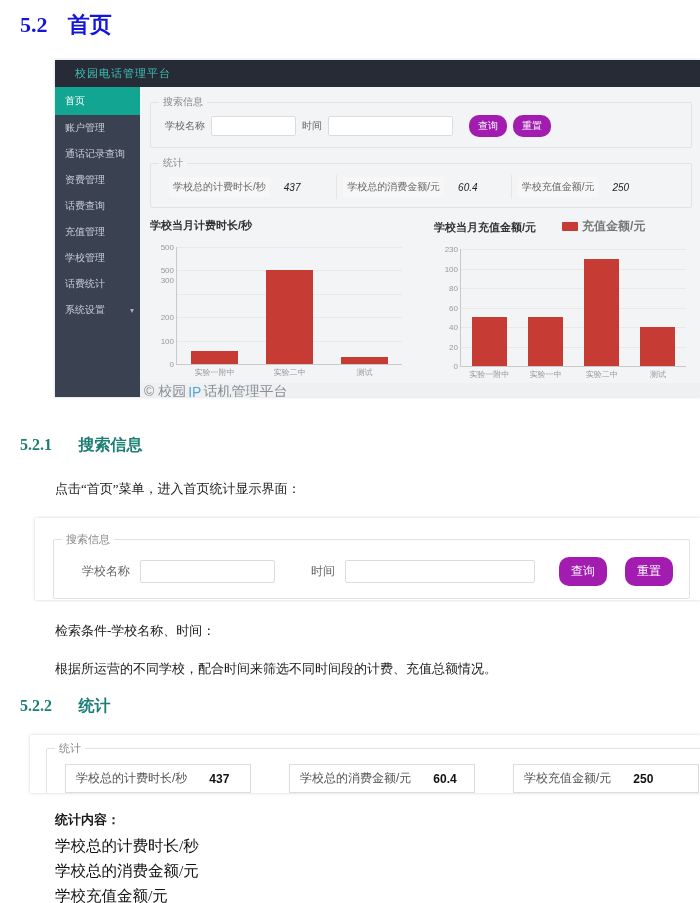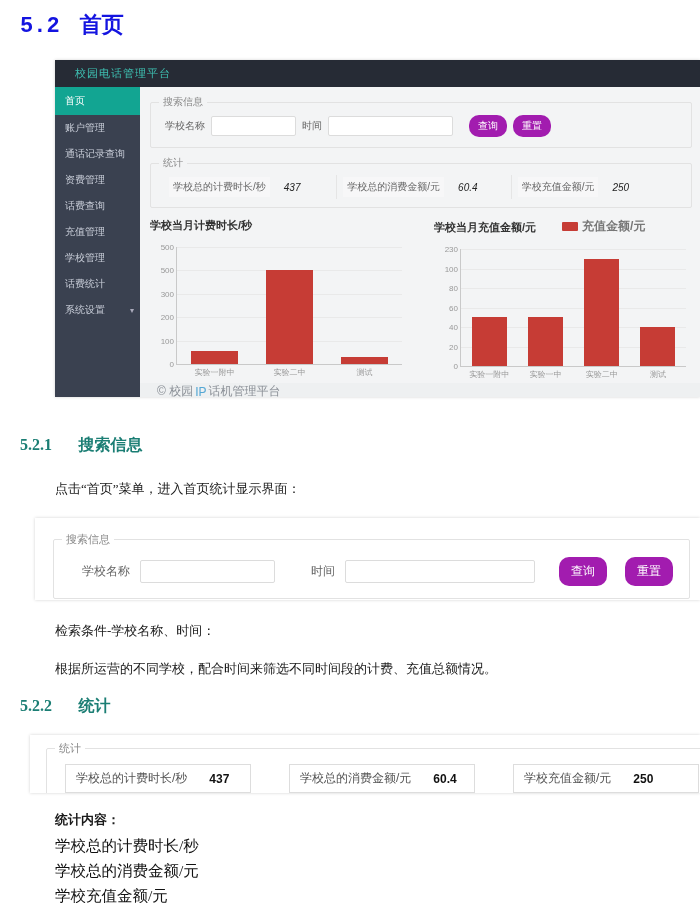--- a/index.html
+++ b/index.html
@@ -4,21 +4,21 @@
 <style>
   * { box-sizing: border-box; margin: 0; padding: 0; }
   html,body { background:#fff; }
   body {
     width:700px; height:903px; overflow:hidden;
     font-family:"Liberation Serif", serif; color:#111;
   }
   
   .h-main { margin:10px 0 0 20px; font-family:"Liberation Sans",sans-serif;
             font-weight:bold; font-size:22px; color:#1414e0; }
-  .h-main .num { margin-right:14px; font-family:Liberation Mono, monospace; }
+  .h-main .num { margin-right:14px; font-family:Liberation Serif, serif; }
   .h-sub { font-family:"Liberation Sans",sans-serif; font-weight:bold;
            font-size:16px; color:#1b7e74; margin-left:20px; }
   .h-sub .num { margin-right:22px; font-family:"Liberation Serif",serif; }
   .para { font-size:13px; margin-left:55px; color:#1a1a1a; }
   .bold-line { font-weight:bold; }
   
   .shot { background:#fff; box-shadow:0 0 3px rgba(0,0,0,.18); overflow:hidden; }
   .ui { font-family:"Liberation Sans",sans-serif; }
   
   #shot1 { margin:20px 0 0 55px; width:645px; height:337px; }
@@ -57,21 +57,21 @@
   .plot { position:relative; height:118px; margin:14px 6px 16px 26px;
           border-left:1px solid #c9c9c9; border-bottom:1px solid #c9c9c9; }
   .gridline { position:absolute; left:0; right:0; height:1px; background:#e9e9e9; }
   .ytick { position:absolute; right:100%; margin-right:3px; transform:translateY(-50%);
            font-size:8px; color:#999; white-space:nowrap; }
   .bars { position:absolute; inset:0; display:flex; align-items:flex-end; justify-content:flex-start; }
   .bar-slot { position:relative; flex:1; display:flex; justify-content:center; align-items:flex-end; height:100%; }
   .bar { width:62%; background:#c63c35; }
   .xlabel { position:absolute; top:100%; margin-top:3px; font-size:8px; color:#999; white-space:nowrap; }
   .app-footer { margin-top:auto; height:22px; background:#eef0f1; display:flex;
-                align-items:center; font-size:12px; color:#8a8f96; padding-left:17px; margin-left:-10px; margin-right:-8px; }
+                align-items:center; font-size:14px; color:#8a8f96; padding-left:4px; margin-left:-10px; margin-right:-8px; }
   .app-footer .lnk { color:#54a7d4; margin:0 2px; }
   
   #shot2 { margin:20px 0 0 35px; width:665px; height:82px; padding:14px 10px 0 18px; }
   #shot2 legend { font-size:11px; }
   #shot2 .row { display:flex; align-items:center; padding:10px 8px 12px 28px; gap:10px; }
   #shot2 .lab { font-size:12px; color:#666; }
   #shot2 .inp { height:23px; }
   #shot2 .inp.w1 { width:135px; margin-right:26px; }
   #shot2 .inp.w2 { width:190px; margin-right:14px; }
   #shot2 .btn { font-size:12px; padding:6px 12px; margin-right:8px; }
@@ -169,21 +169,21 @@
           <div class="chart-head">
             <span class="chart-title">学校当月计费时长/秒</span>
           </div>
           <div class="plot">
               <span class="ytick" style="top: 117px;">0</span>
               <div class="gridline" style="top: 93.6px;"></div>
               <span class="ytick" style="top: 93.6px;">100</span>
               <div class="gridline" style="top: 70.2px;"></div>
               <span class="ytick" style="top: 70.2px;">200</span>
               <div class="gridline" style="top: 46.8px;"></div>
-              <span class="ytick" style="top: 47px;">300</span>
+              <span class="ytick" style="top: 33px;">300</span>
               <div class="gridline" style="top: 23.4px;"></div>
               <span class="ytick" style="top: 23.4px;">500</span>
               <div class="gridline" style="top: 0px;"></div>
               <span class="ytick" style="top: 0px;">500</span>
               <div class="bars">
                 <div class="bar-slot">
                   <div class="bar" style="height: 13.338px; background: rgb(198, 60, 53);"></div>
                   <span class="xlabel">实验一附中</span>
                 </div>
                 <div class="bar-slot">

